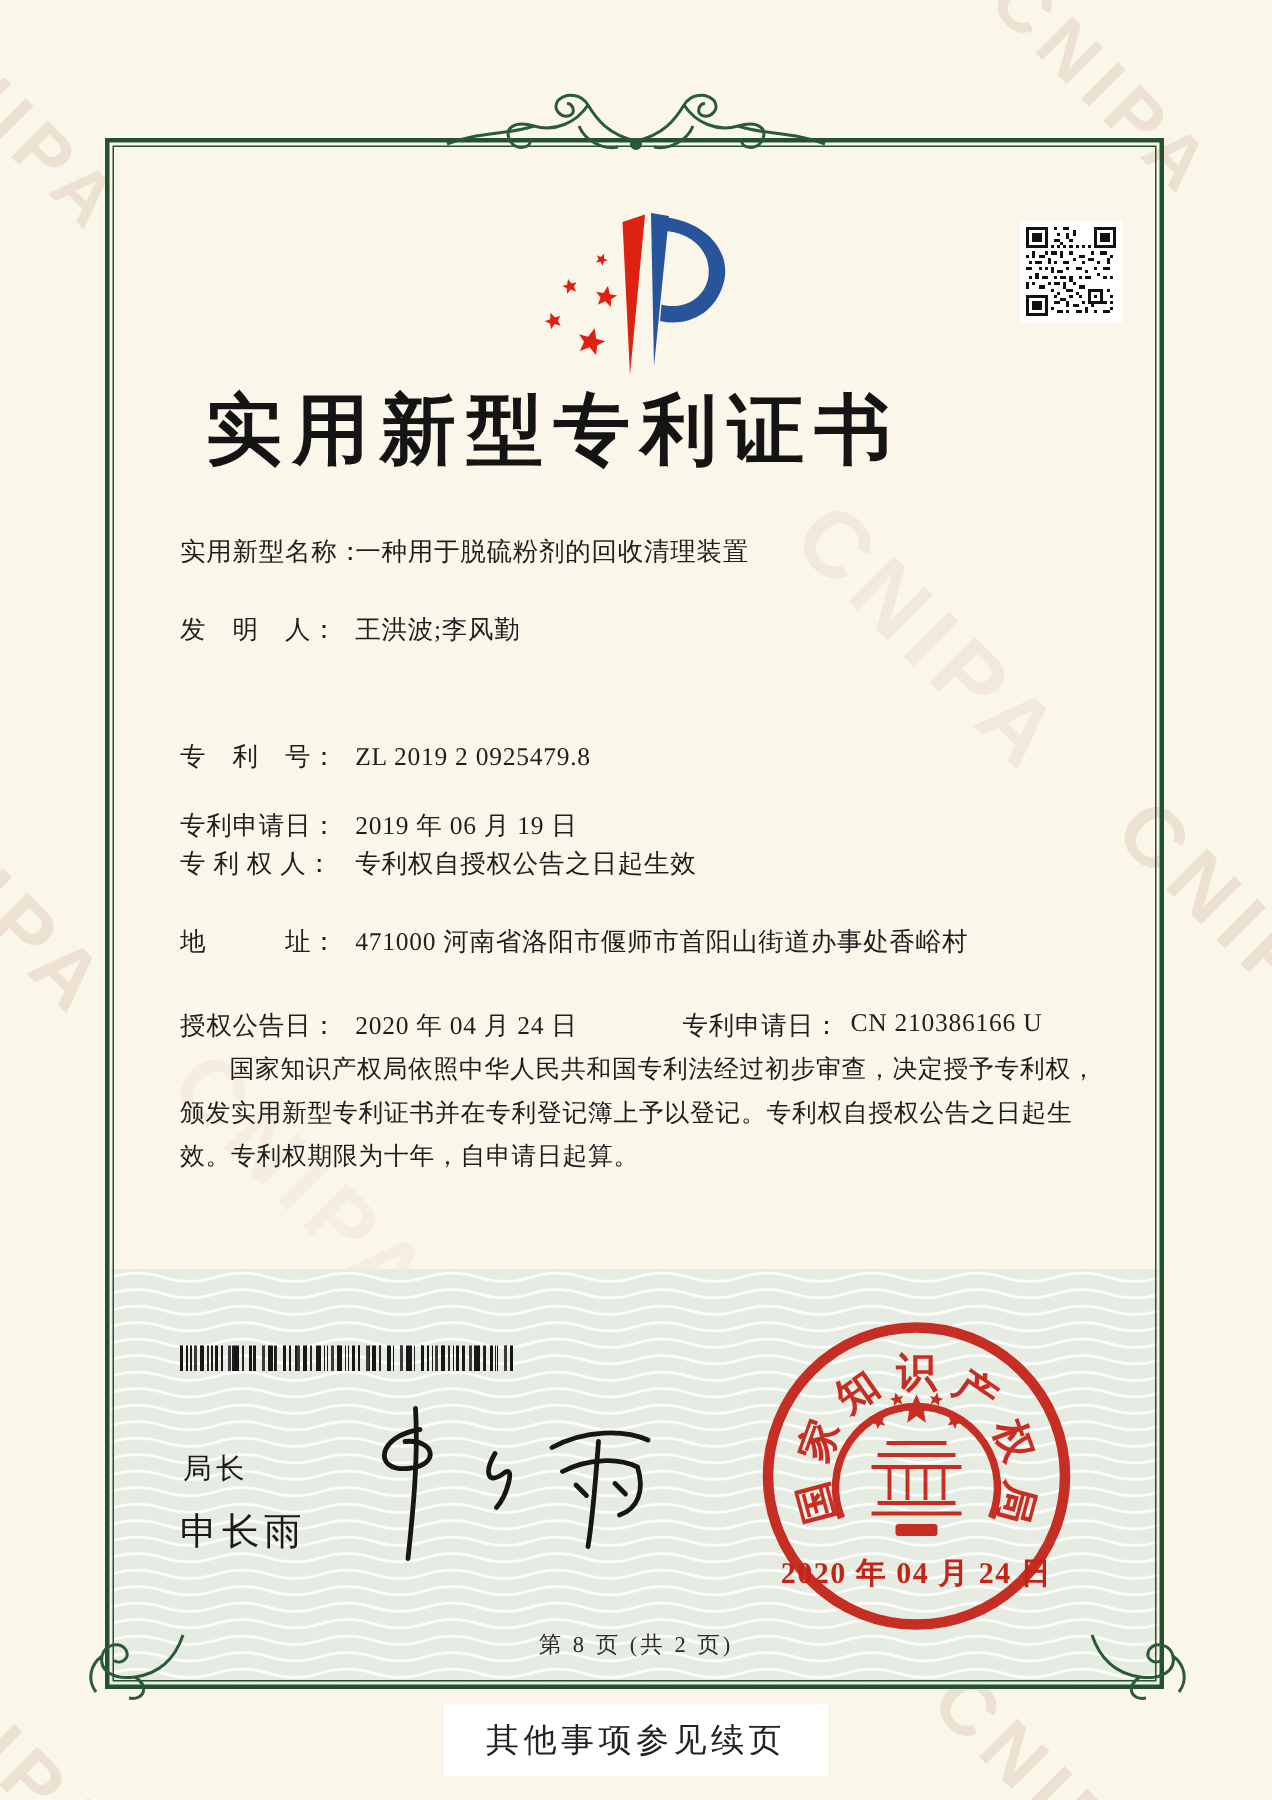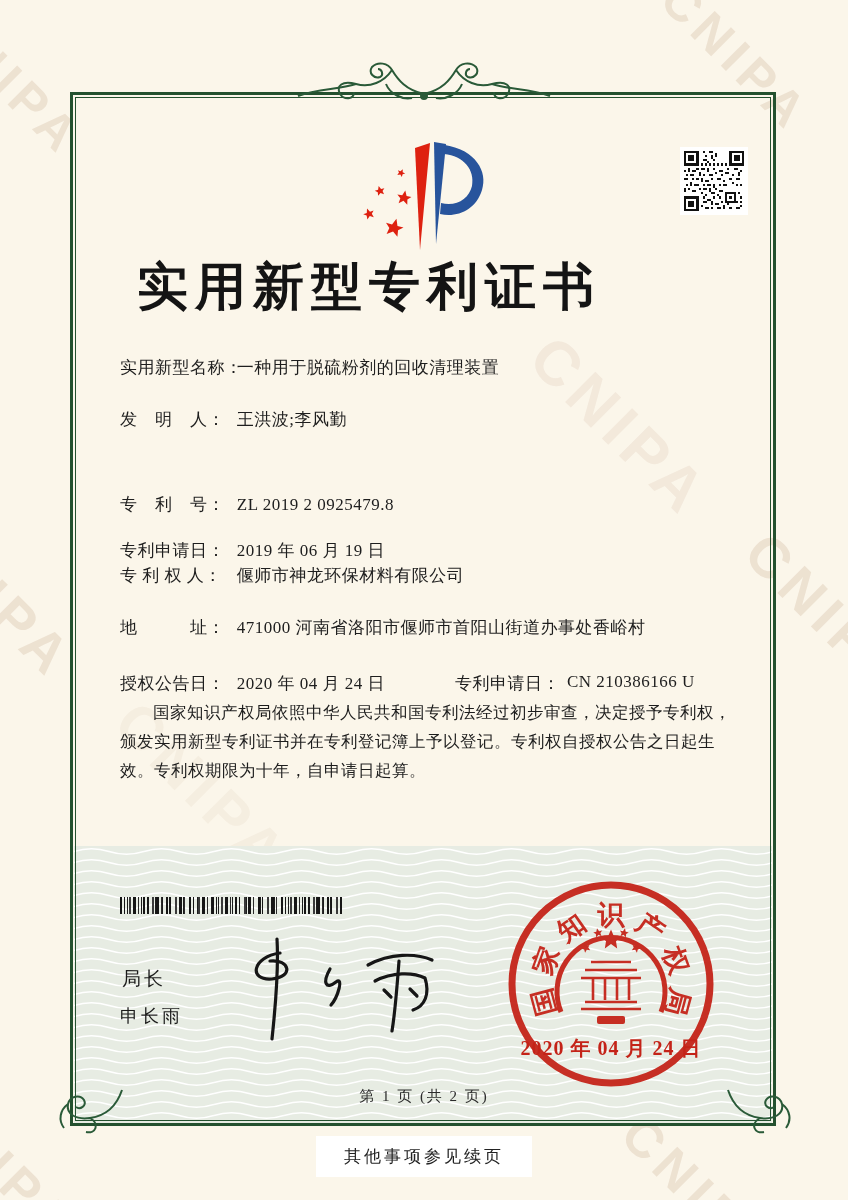--- a/index.html
+++ b/index.html
@@ -55,33 +55,33 @@
   .body-text p{margin:0;text-indent:2em;}
 
   
   .barcode{position:absolute;left:120px;top:897px;width:222px;height:17px;z-index:4;
     background:
       repeating-linear-gradient(90deg,#161616 0 2px,rgba(0,0,0,0) 2px 4px,#161616 4px 5px,rgba(0,0,0,0) 5px 9px,#3a3a3a 9px 11px,rgba(0,0,0,0) 11px 13px,#161616 13px 16px,rgba(0,0,0,0) 16px 18px,#2a2a2a 18px 19px,rgba(0,0,0,0) 19px 23px),
       repeating-linear-gradient(90deg,#1c1c1c 0 1px,rgba(0,0,0,0) 1px 7px);}
 
   
   .signer-title{position:absolute;left:122px;top:966px;font-size:19px;letter-spacing:3px;color:#1a1a1a;z-index:4;}
-  .signer-name{position:absolute;left:120px;top:1004px;font-size:18px;letter-spacing:3px;color:#1a1a1a;z-index:4;}
+  .signer-name{position:absolute;left:120px;top:1004px;font-size:25px;letter-spacing:3px;color:#1a1a1a;z-index:4;}
   .signature{position:absolute;left:232px;top:933px;z-index:4;}
 
   
   .seal{position:absolute;left:505px;top:878px;z-index:5;opacity:0.94;}
   .seal-date{position:absolute;left:505px;top:1035px;width:212px;text-align:center;z-index:6;
              font-size:20px;letter-spacing:1px;color:#c42318;font-weight:600;white-space:nowrap;}
 
   
   .page-indicator{position:absolute;left:0;top:1087px;width:848px;text-align:center;
                   font-size:15px;letter-spacing:2px;color:#2c2c2c;z-index:4;}
   .note{position:absolute;left:0;top:1136px;width:848px;text-align:center;z-index:4;}
-  .note span{display:inline-block;background:#ffffff;padding:9px 28px;font-size:17px;
+  .note span{display:inline-block;background:#ffffff;padding:9px 28px;font-size:22px;
              letter-spacing:3px;color:#222;}
 </style>
 </head>
 <body>
 
 <div class="page">
 
   <div class="wm wm1">CNIPA</div>
   <div class="wm wm2">CNIPA</div>
   <div class="wm wm3">CNIPA</div>
@@ -192,21 +192,21 @@
     <div class="frow r2">
       <span class="flabel">专　利　号：</span>
       <span class="fvalue">ZL 2019 2 0925479.8</span>
     </div>
     <div class="frow r3">
       <span class="flabel">专利申请日：</span>
       <span class="fvalue">2019 年 06 月 19 日</span>
     </div>
     <div class="frow r4">
       <span class="flabel">专 利 权 人：</span>
-      <span class="fvalue">偃师市神龙环保材料有限公司</span>
+      <span class="fvalue">专利权自授权公告之日起生效</span>
     </div>
     <div class="frow r5">
       <span class="flabel">地　　　址：</span>
       <span class="fvalue">471000 河南省洛阳市偃师市首阳山街道办事处香峪村</span>
     </div>
     <div class="frow r6">
       <span class="flabel">授权公告日：</span>
       <span class="fvalue">2020 年 04 月 24 日</span>
       <span class="flabel2">专利申请日：</span>
       <span class="fvalue2">CN 210386166 U</span>
@@ -277,18 +277,18 @@
         <g fill="none" stroke="#c42318" stroke-width="2.6">
           <path d="M86,84 h40 M80,92 h52 M76,100 h60"></path>
           <path d="M88,100 v22 M100,100 v22 M112,100 v22 M124,100 v22"></path>
           <path d="M80,124 h52 M76,131 h60"></path>
         </g>
       </g>
     </svg>
   </div>
   <div class="seal-date">2020 年 04 月 24 日</div>
 
-  <div class="page-indicator">第 1 页 (共 2 页)</div>
+  <div class="page-indicator">第 8 页 (共 2 页)</div>
   <div class="note">
     <span>其他事项参见续页</span>
   </div>
 
 </div>
 
 </body></html>

